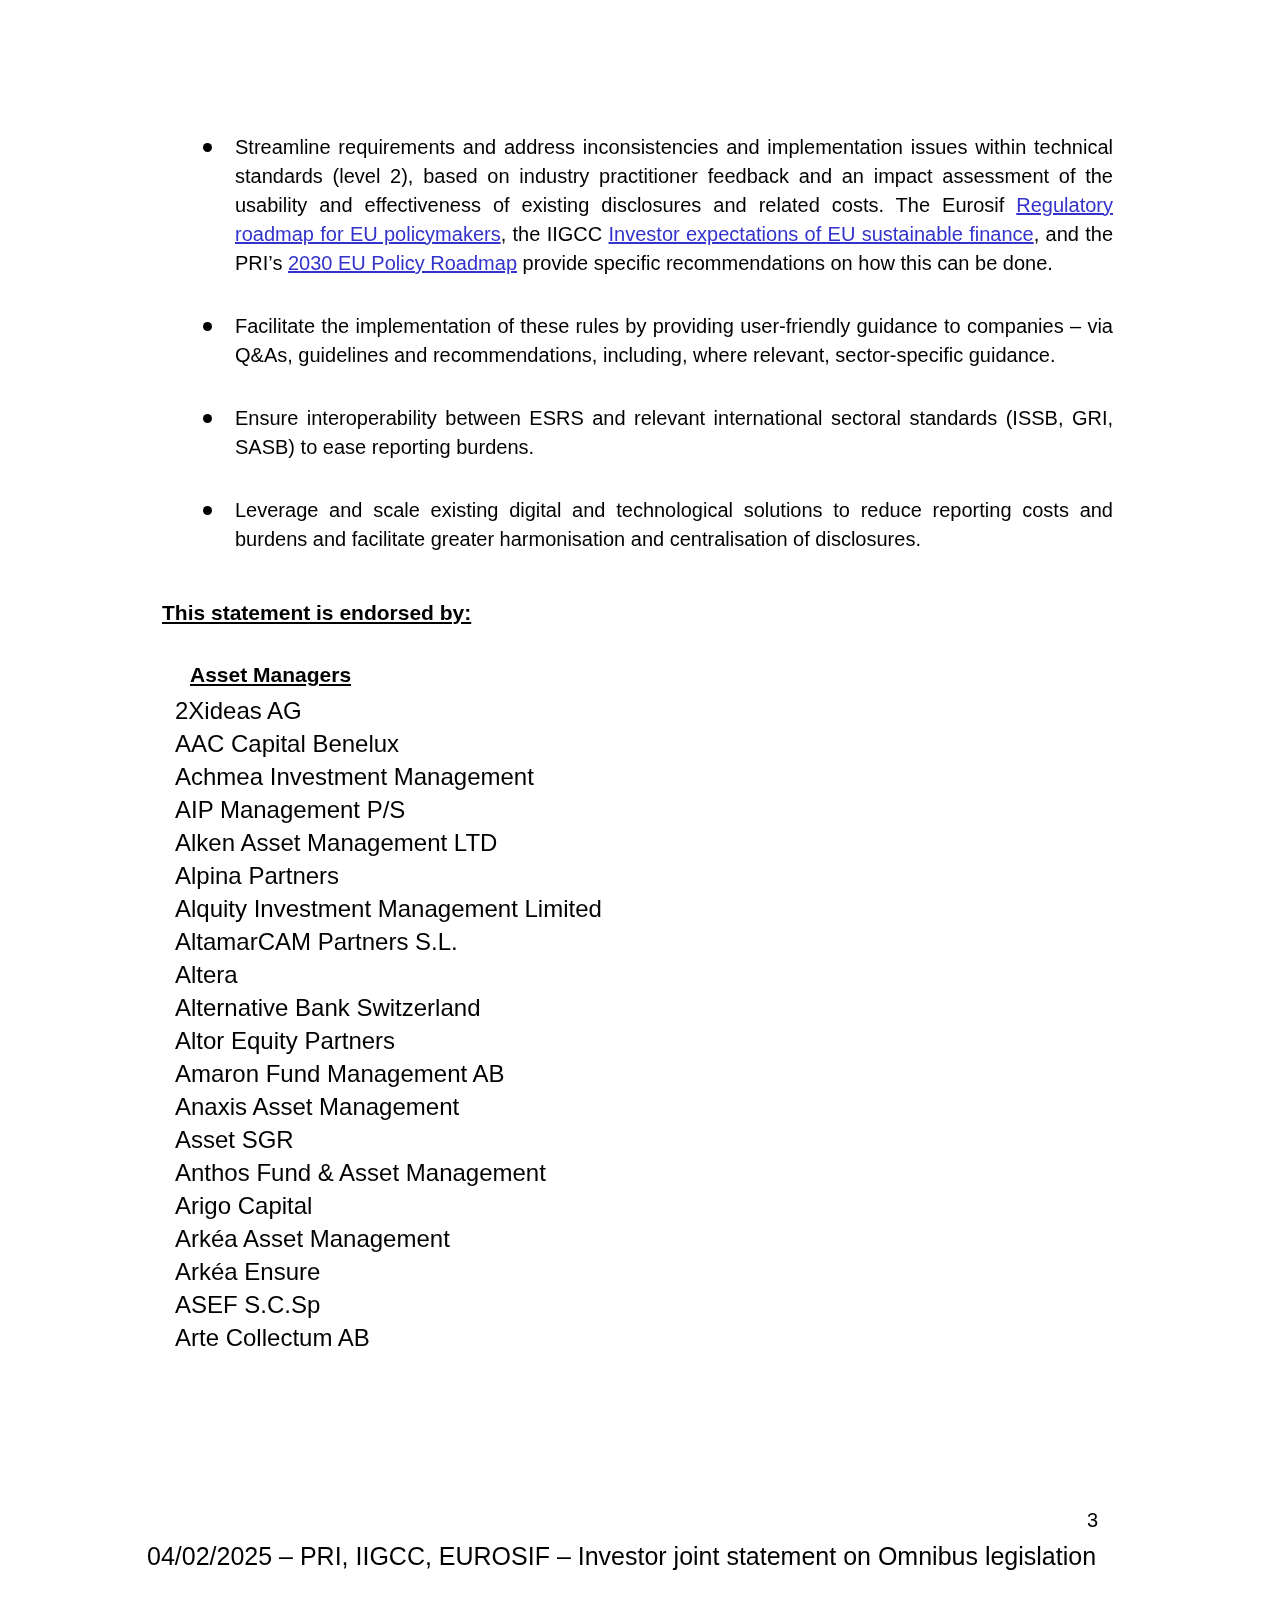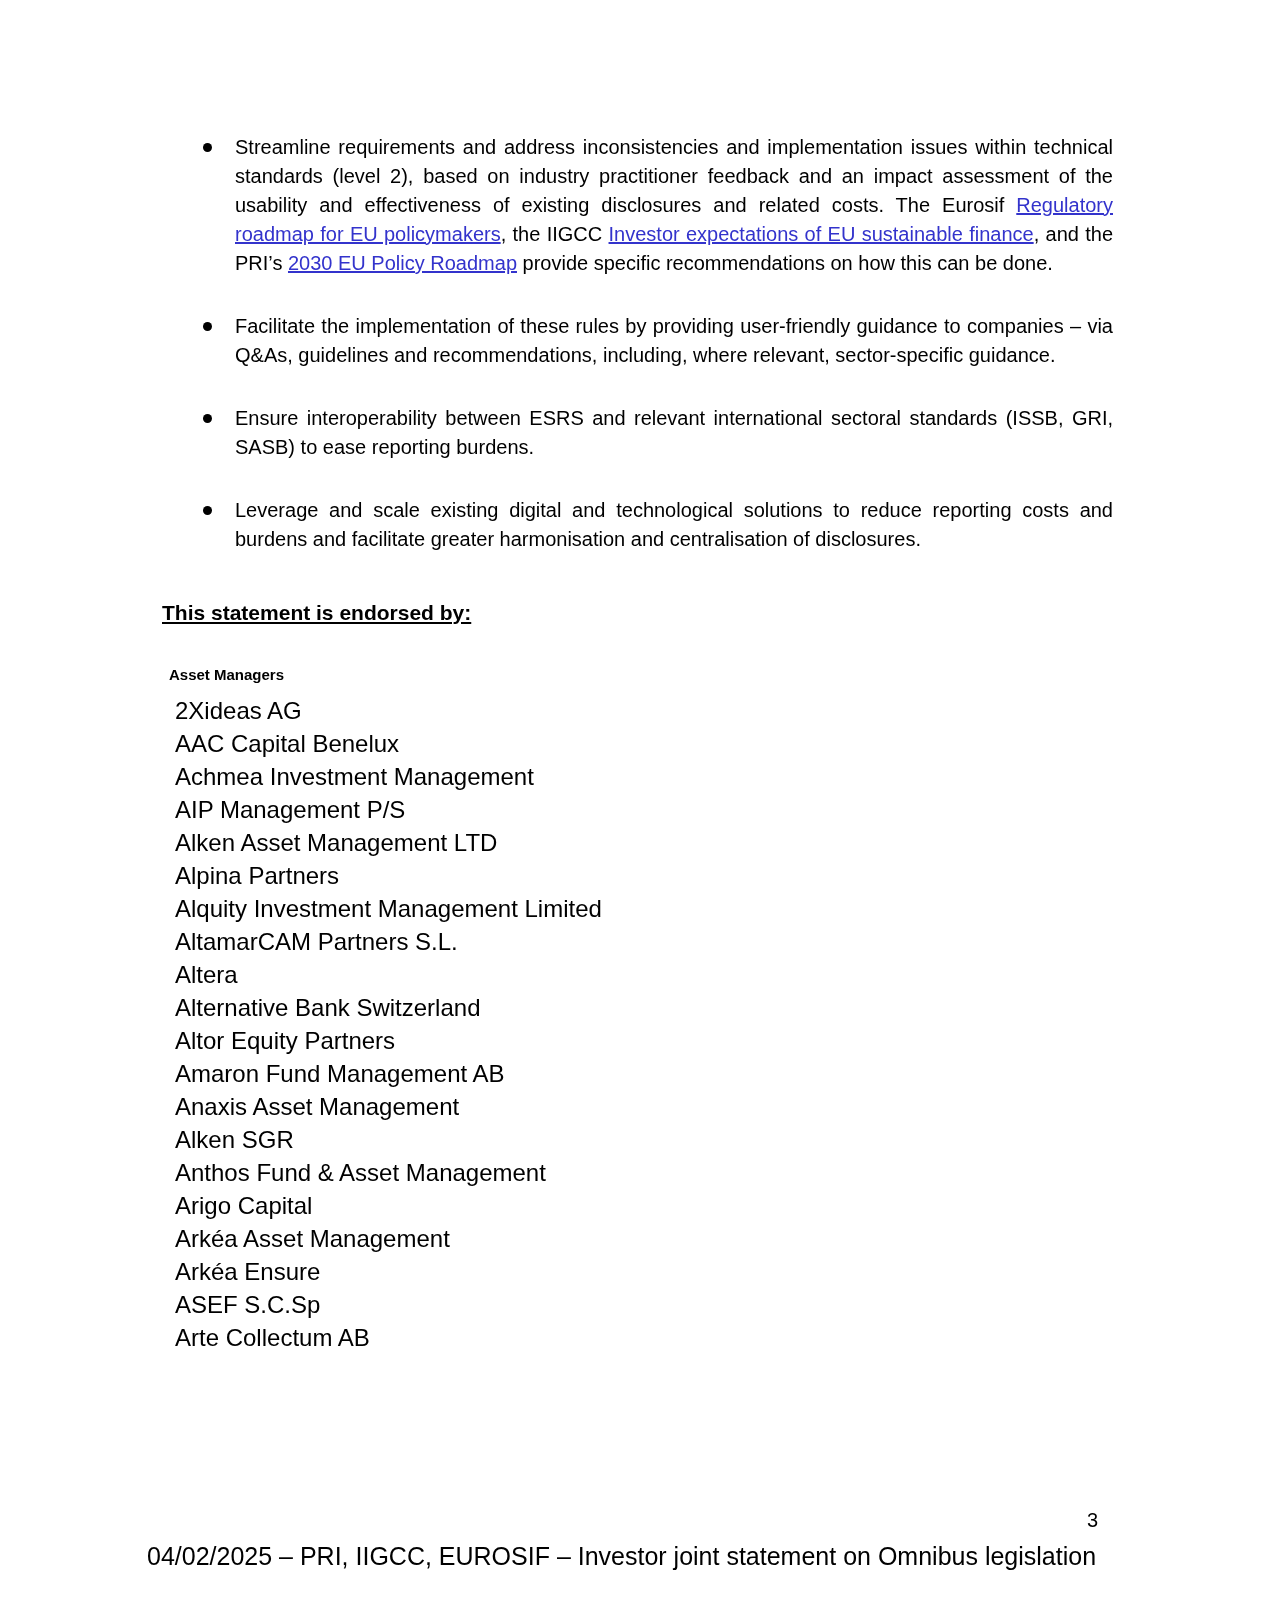--- a/index.html
+++ b/index.html
@@ -41,23 +41,24 @@
   }
   .endorse-heading{
     margin-top:44px;
     font-size:21px;
     font-weight:bold;
     text-decoration:underline;
     line-height:29px;
   }
   .group-title{
     margin-top:33px;
-    margin-left:7px;
-    font-size:15px;
+    margin-left:28px;
+    font-size:21px;
     font-weight:bold;
+    text-decoration:underline;
     line-height:29px;
   }
   .member-list{
     margin-top:5px;
     margin-left:13px;
   }
   .member{
     font-size:24px;
     line-height:33px;
   }
@@ -100,21 +101,21 @@
           <div class="member">AIP Management P/S</div>
           <div class="member">Alken Asset Management LTD</div>
           <div class="member">Alpina Partners</div>
           <div class="member">Alquity Investment Management Limited</div>
           <div class="member">AltamarCAM Partners S.L.</div>
           <div class="member">Altera</div>
           <div class="member">Alternative Bank Switzerland</div>
           <div class="member">Altor Equity Partners</div>
           <div class="member">Amaron Fund Management AB</div>
           <div class="member">Anaxis Asset Management</div>
-          <div class="member">Alken SGR</div>
+          <div class="member">Asset SGR</div>
           <div class="member">Anthos Fund &amp; Asset Management</div>
           <div class="member">Arigo Capital</div>
           <div class="member">Arkéa Asset Management</div>
           <div class="member">Arkéa Ensure</div>
           <div class="member">ASEF S.C.Sp</div>
           <div class="member">Arte Collectum AB</div>
         </div>
     </div>
 
   </div>

